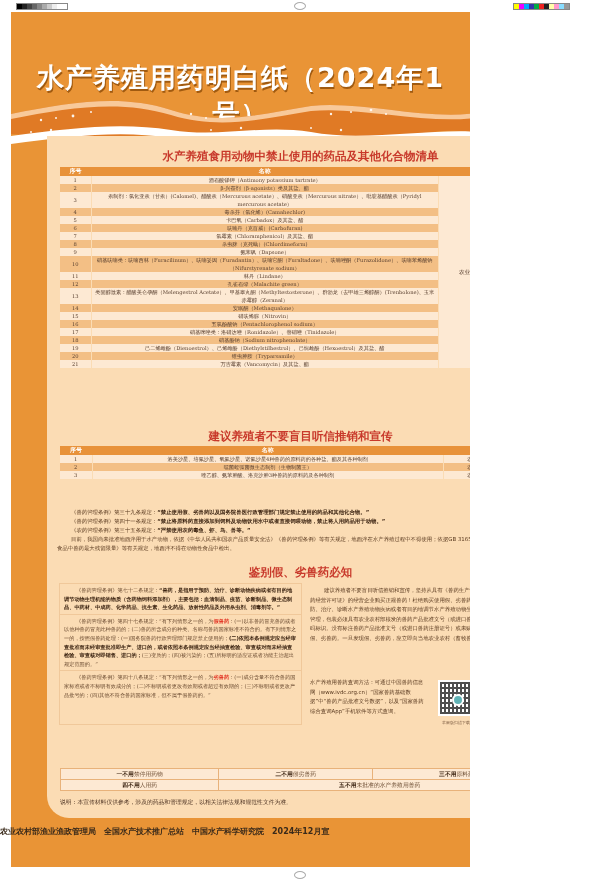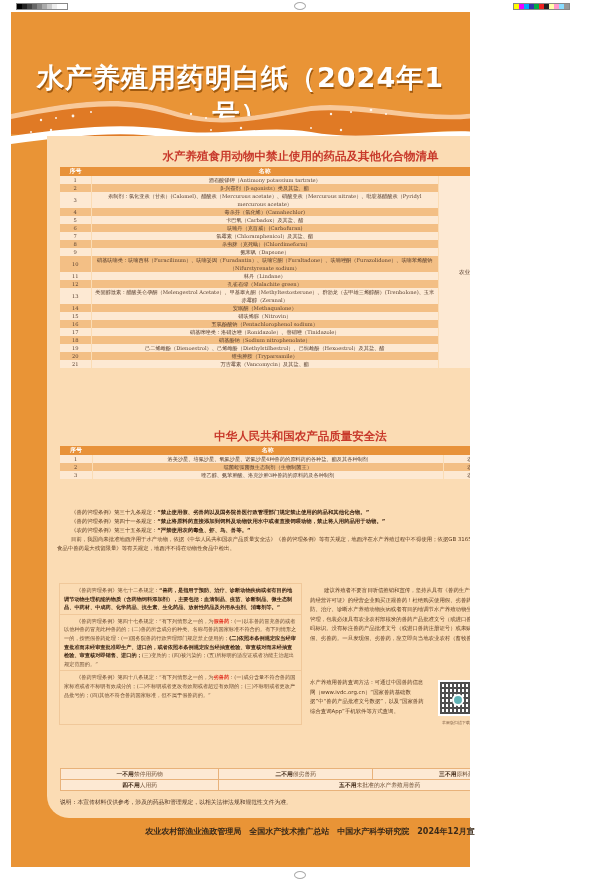--- a/index.html
+++ b/index.html
@@ -58,21 +58,21 @@
       repeating-linear-gradient(0deg, #222 0 2px, transparent 2px 5px); opacity: .8; position: relative; }
   .qr .logo { position: absolute; left: 12px; top: 12px; width: 12px; height: 12px; border-radius: 50%; background: #3aa1a5; border: 2px solid #fff; }
   .qr-cap { position: absolute; top: 42px; font-size: 4px; color: #7a5a40; width: 40px; text-align: center; }
 
   .five { position: absolute; left: 13px; top: 632px; width: 481px; border-collapse: collapse; font-family: "DejaVu Sans", sans-serif; }
   .five td { background: #fde9d3; border: 1px solid #e8b27a; font-size: 5.8px; color: #6a4a30; height: 11px; line-height: 10px; }
   .five b { color: #3a2210; }
 
   .note { position: absolute; left: 13px; top: 662px; font-size: 5.8px; color: #4a3020; }
 
-  .footer { position: absolute; top: 826px; width: 600px; left: 0; text-align: center; font-size: 8px; font-weight: bold; color: #3a2a1a; word-spacing: 8px; padding-left: 20px; }
+  .footer { position: absolute; top: 826px; width: 600px; left: 0; text-align: left; font-size: 8px; font-weight: bold; color: #3a2a1a; word-spacing: 8px; }
 
   .bottom-bar { position: absolute; top: 867px; left: 0; width: 600px; height: 18px; background: #fff; }
 </style>
 </head>
 <body>
 
 <div class="print-bar">
   <div class="gray-scale">
     <span style="background:#000"></span>
       <span style="background:#222"></span>
@@ -229,21 +229,21 @@
             <td class="c seq">20</td>
             <td class="c">锥虫胂胺（Tryparsamile）</td>
           </tr>
           <tr class="odd">
             <td class="c seq">21</td>
             <td class="c">万古霉素（Vancomycin）及其盐、酯</td>
           </tr>
         </tbody>
     </table>
 
-    <div class="section-title" style="position:absolute;top:293px;left:0;width:100%;">中华人民共和国农产品质量安全法</div>
+    <div class="section-title" style="position:absolute;top:293px;left:0;width:100%;">建议养殖者不要盲目听信推销和宣传</div>
 
     <table class="t2">
       <thead>
         <tr>
           <th>序号</th>
           <th>名称</th>
           <th>依据</th>
         </tr>
       </thead>
       <tbody id="t2body">
@@ -265,20 +265,21 @@
         </tbody>
     </table>
 
     <div class="rules">
       <p><span>《兽药管理条例》第三十九条规定：</span><b>“禁止使用假、劣兽药以及国务院兽医行政管理部门规定禁止使用的药品和其他化合物。”</b></p>
       <p><span>《兽药管理条例》第四十一条规定：</span><b>“禁止将原料药直接添加到饲料及动物饮用水中或者直接饲喂动物，禁止将人用药品用于动物。”</b></p>
       <p><span>《农药管理条例》第三十五条规定：</span><b>“严禁使用农药毒鱼、虾、鸟、兽等。”</b></p>
       <p>目前，我国尚未批准地西泮用于水产动物，依据《中华人民共和国农产品质量安全法》《兽药管理条例》等有关规定，地西泮在水产养殖过程中不得使用；依据GB 31650—2019《食品安全国家标准 食品中兽药最大残留限量》等有关规定，地西泮不得在动物性食品中检出。</p>
     </div>
 
+    <div class="section-title" style="position:absolute;top:429px;left:0;width:100%;">鉴别假、劣兽药必知</div>
 
     <div class="box-left">
       <div class="blk"><span>《兽药管理条例》第七十二条规定：</span><b>“兽药，是指用于预防、治疗、诊断动物疾病或者有目的地调节动物生理机能的物质（含药物饲料添加剂），主要包括：血清制品、疫苗、诊断制品、微生态制品、中药材、中成药、化学药品、抗生素、生化药品、放射性药品及外用杀虫剂、消毒剂等。”</b></div>
       <div class="blk"><span>《兽药管理条例》第四十七条规定：“有下列情形之一的，为</span><span class="red">假兽药</span><span>：(一)以非兽药冒充兽药或者以他种兽药冒充此种兽药的；(二)兽药所含成分的种类、名称与兽药国家标准不符合的。有下列情形之一的，按照假兽药处理：(一)国务院兽药行政管理部门规定禁止使用的；</span><b>(二)依照本条例规定应当经审查批准而未经审查批准即生产、进口的，或者依照本条例规定应当经抽查检验、审查核对而未经抽查检验、审查核对即销售、进口的；</b><span>(三)变质的；(四)被污染的；(五)所标明的适应证或者功能主治超出规定范围的。”</span></div>
       <div class="blk"><span>《兽药管理条例》第四十八条规定：“有下列情形之一的，为</span><span class="red">劣兽药</span><span>：(一)成分含量不符合兽药国家标准或者不标明有效成分的；(二)不标明或者更改有效期或者超过有效期的；(三)不标明或者更改产品批号的；(四)其他不符合兽药国家标准，但不属于假兽药的。”</span></div>
     </div>
 
     <div class="box-right">
       <p>建议养殖者不要盲目听信推销和宣传，坚持从具有《兽药生产许可证》的生产企业或具有《兽药经营许可证》的经营企业购买正规兽药！杜绝购买使用假、劣兽药！凡是宣传或标称产品用于预防、治疗、诊断水产养殖动物疾病或者有目的地调节水产养殖动物生理机能的，均应按照兽药进行管理，包装必须具有农业农村部核发的兽药产品批准文号（或进口兽药注册证号）和兽药追溯二维码标识。没有标注兽药产品批准文号（或进口兽药注册证号）或未赋兽药追溯二维码的产品，涉嫌假、劣兽药。一旦发现假、劣兽药，应立即向当地农业农村（畜牧兽医）主管部门举报！</p>
     </div>

